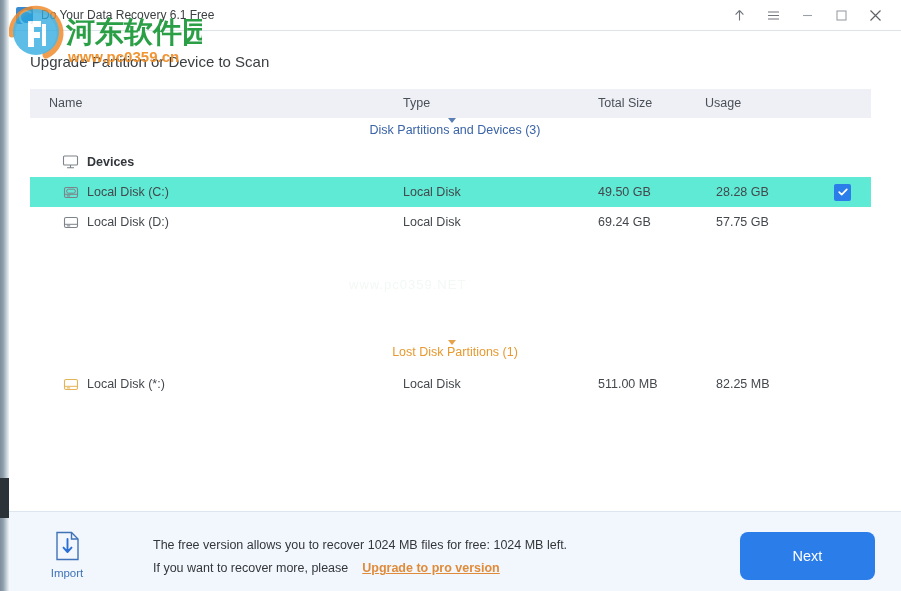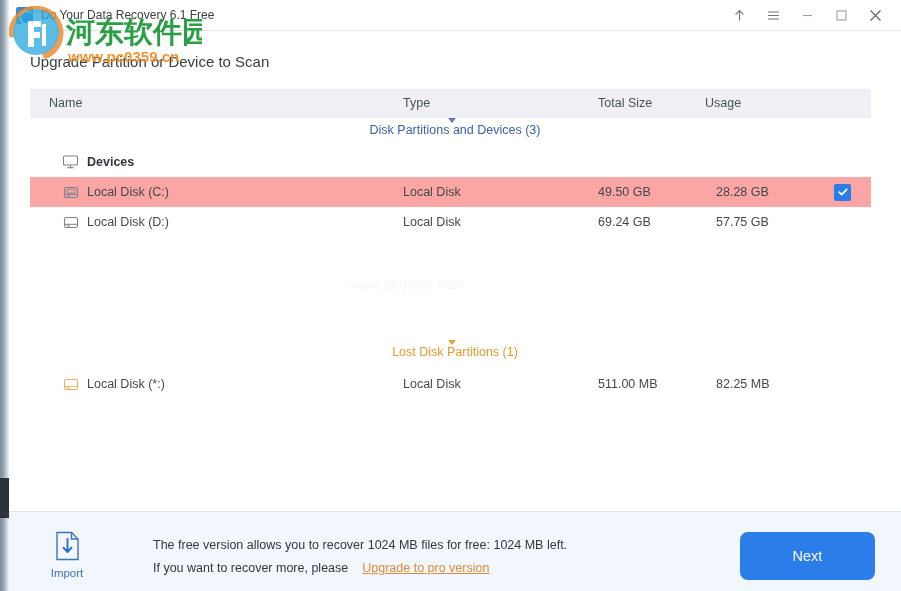--- a/index.html
+++ b/index.html
@@ -154,21 +154,21 @@
     flex: 1 1 auto;
   }
 
   
   .row {
     position: relative;
     height: 30px;
     display: flex;
     align-items: center;
   }
-  .row.selected { background: #fca5a5; }
+  .row.selected { background: #5eead4; }
   .row .cell {
     position: absolute;
     font-size: 12.5px;
     color: #44484d;
     white-space: nowrap;
   }
   .row .cell.c-name  { left: 57px; }
   .row .cell.c-type  { left: 373px; }
   .row .cell.c-size  { left: 568px; }
   .row .cell.c-usage { left: 686px; }
@@ -256,20 +256,21 @@
     white-space: nowrap;
     display: flex;
     align-items: baseline;
   }
   .upgrade-link {
     margin-left: 14px;
     color: #e08b3a;
     text-decoration: underline;
     cursor: pointer;
     white-space: nowrap;
+    font-weight: bold;
   }
   .next-btn {
     position: absolute;
     left: 740px; top: 532px;
     width: 135px; height: 48px;
     background: #2b7de9;
     border: none;
     border-radius: 8px;
     color: #ffffff;
     font-size: 14.5px;

